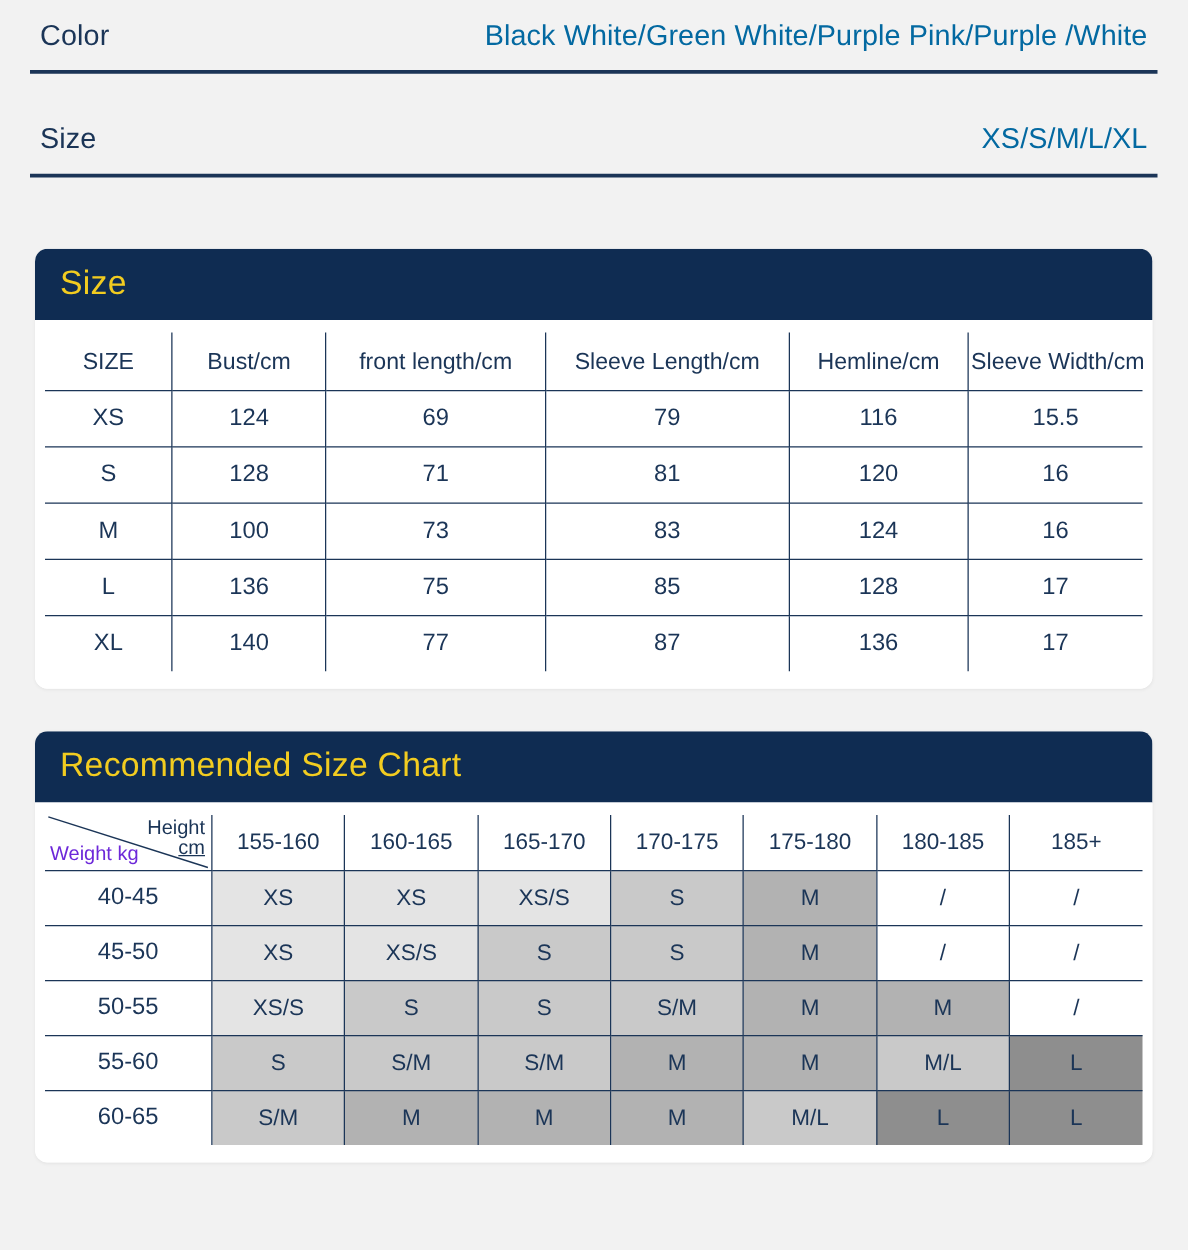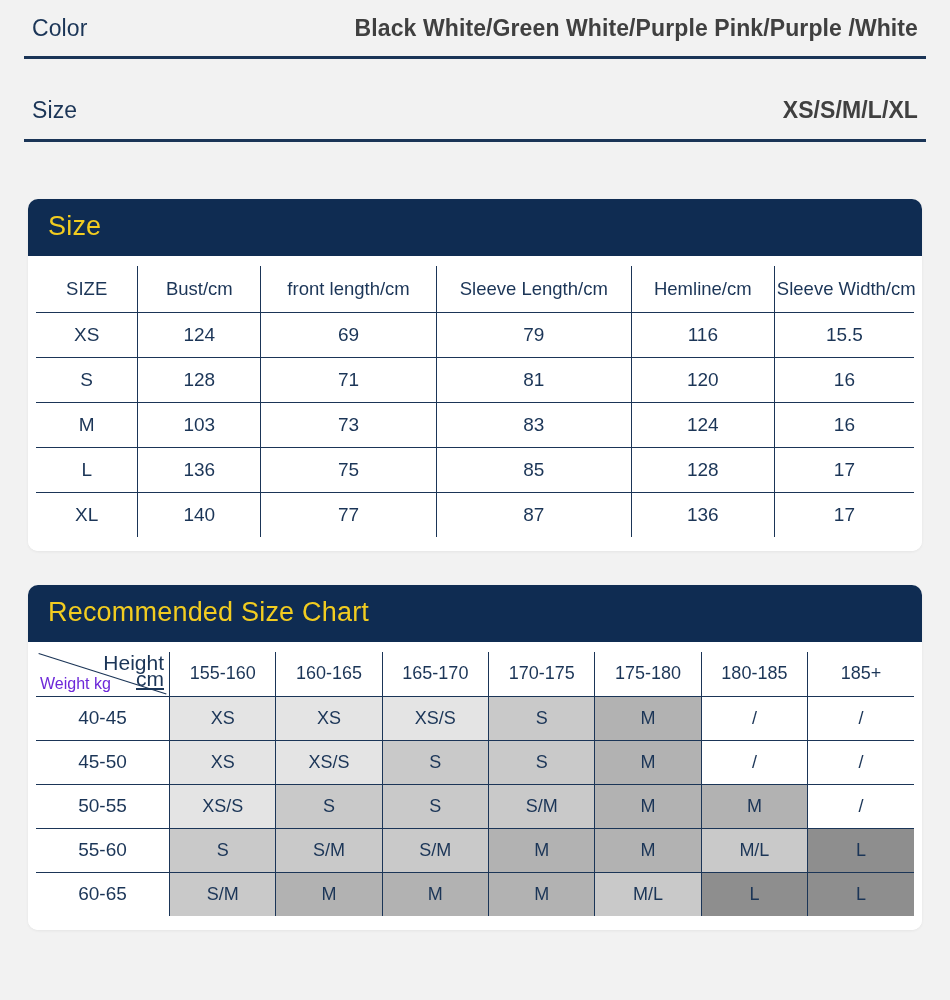--- a/index.html
+++ b/index.html
@@ -33,25 +33,24 @@
   .attr-row.first { height: 56px; }
 
   .attr-label {
     font-size: 23px;
     color: #1b3557;
     letter-spacing: .1px;
     white-space: nowrap;
   }
   .attr-value {
     font-size: 23px;
-    color: #404040;
+    color: #0369a1;
     letter-spacing: .1px;
     white-space: nowrap;
     text-align: right;
-    font-weight: bold;
   }
 
   .attr-rule {
     height: 3px;
     background: #1b3557;
     margin: 0 0 0 0;
   }
   .spacer-24 { height: 22px; }
   .spacer-gap { height: 57px; }
 
@@ -142,21 +141,21 @@
   .corner .diag {
     position: absolute;
     inset: 0;
     width: 100%;
     height: 100%;
   }
   .corner .hlabel {
     position: absolute;
     top: 3px;
     right: 5px;
-    font-size: 21px;
+    font-size: 16px;
     line-height: 16px;
     text-align: right;
     color: #1b3557;
   }
   .corner .hlabel .l2 { display: block; text-decoration: underline; }
   .corner .wlabel {
     position: absolute;
     left: 4px;
     bottom: 4px;
     font-size: 16px;
@@ -232,21 +231,21 @@
             <tr>
               <td>S</td>
               <td>128</td>
               <td>71</td>
               <td>81</td>
               <td>120</td>
               <td>16</td>
             </tr>
             <tr>
               <td>M</td>
-              <td>103</td>
+              <td>100</td>
               <td>73</td>
               <td>83</td>
               <td>124</td>
               <td>16</td>
             </tr>
             <tr>
               <td>L</td>
               <td>136</td>
               <td>75</td>
               <td>85</td>

